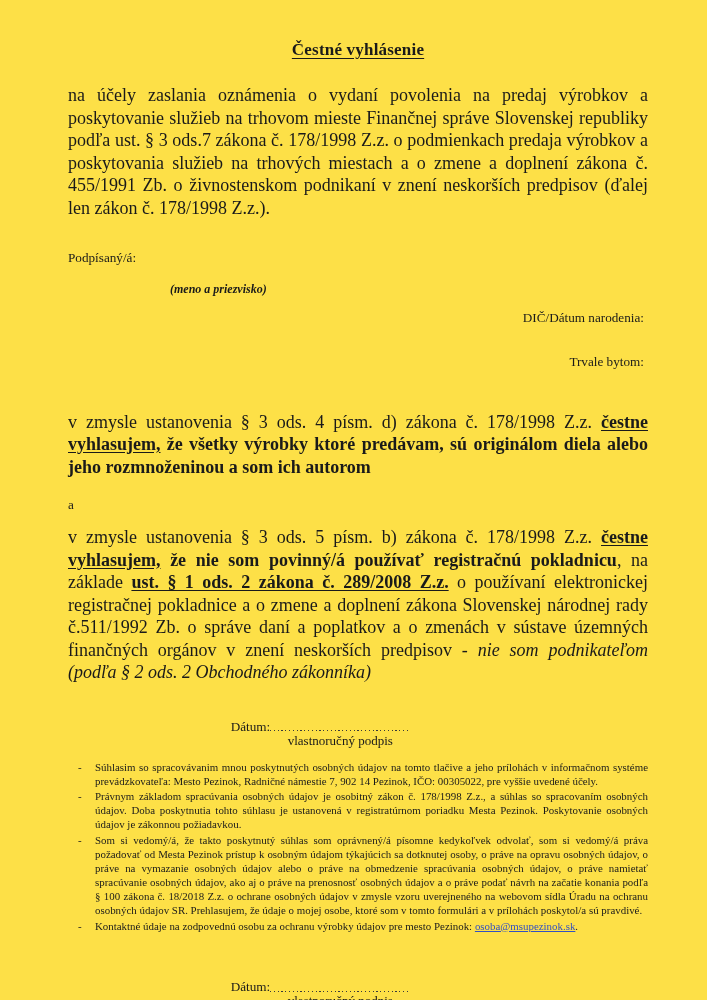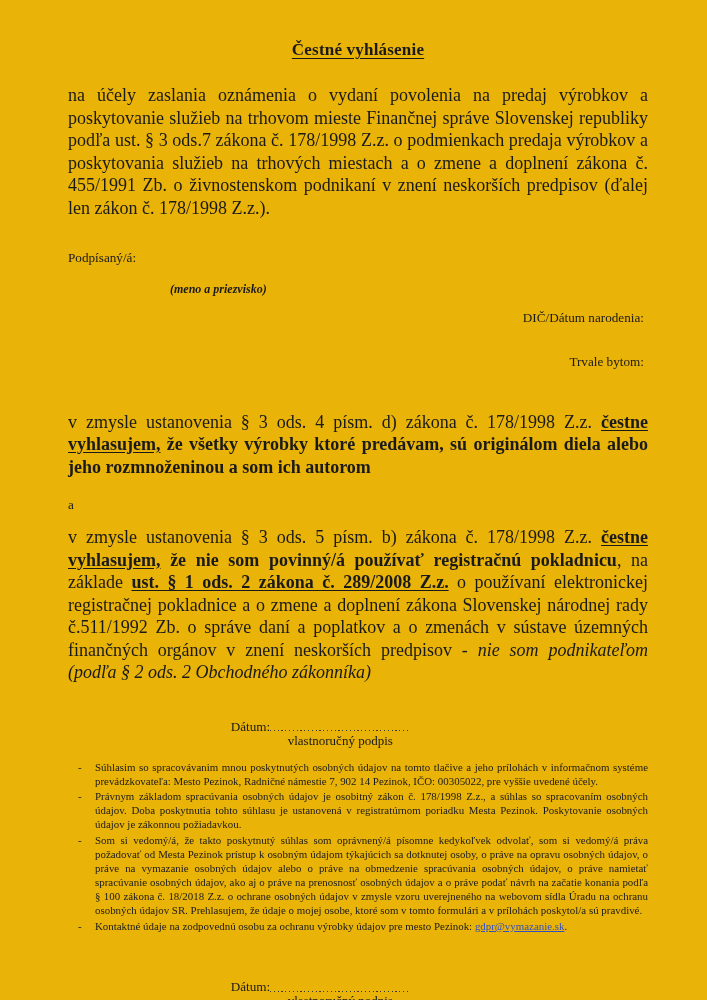--- a/index.html
+++ b/index.html
@@ -8,21 +8,21 @@
     width: 707px; height: 1000px;
     font-family: "Liberation Serif", "DejaVu Serif", serif;
     color: #1a1a1a;
     -webkit-font-smoothing: antialiased;
   }
   .page {
     width: 707px; height: 1000px;
     padding: 40px 59px 0 68px;
     overflow: hidden;
     position: relative;
-    background: #eab308;
+    background: #fde047;
   }
   .doc-title {
     text-align: center;
     font-size: 17px;
     font-weight: bold;
     text-decoration: underline;
     text-underline-offset: 3px;
     letter-spacing: 0.2px;
   }
   .para {
@@ -160,21 +160,21 @@
     <li class="consent-item">
       <span class="bullet-marker">-</span><span>Súhlasim so spracovávanim mnou poskytnutých osobných údajov na tomto tlačive a jeho prílohách v informačnom systéme prevádzkovateľa: Mesto Pezinok, Radničné námestie 7, 902 14 Pezinok, IČO: 00305022, pre vyššie uvedené účely.</span>
     </li>
     <li class="consent-item">
       <span class="bullet-marker">-</span><span>Právnym základom spracúvania osobných údajov je osobitný zákon č. 178/1998 Z.z., a súhlas so spracovaním osobných údajov. Doba poskytnutia tohto súhlasu je ustanovená v registratúrnom poriadku Mesta Pezinok. Poskytovanie osobných údajov je zákonnou požiadavkou.</span>
     </li>
     <li class="consent-item">
       <span class="bullet-marker">-</span><span>Som si vedomý/á, že takto poskytnutý súhlas som oprávnený/á písomne kedykoľvek odvolať, som si vedomý/á práva požadovať od Mesta Pezinok prístup k osobným údajom týkajúcich sa dotknutej osoby, o práve na opravu osobných údajov, o práve na vymazanie osobných údajov alebo o práve na obmedzenie spracúvania osobných údajov, o práve namietať spracúvanie osobných údajov, ako aj o práve na prenosnosť osobných údajov a o práve podať návrh na začatie konania podľa § 100 zákona č. 18/2018 Z.z. o ochrane osobných údajov v zmysle vzoru uverejneného na webovom sídla Úradu na ochranu osobných údajov SR. Prehlasujem, že údaje o mojej osobe, ktoré som v tomto formulári a v prílohách poskytol/a sú pravdivé.</span>
     </li>
     <li class="consent-item">
-      <span class="bullet-marker">-</span><span>Kontaktné údaje na zodpovednú osobu za ochranu výrobky údajov pre mesto Pezinok: </span><a class="email-link">gdpr@vymazanie.sk</a><span>.</span>
+      <span class="bullet-marker">-</span><span>Kontaktné údaje na zodpovednú osobu za ochranu výrobky údajov pre mesto Pezinok: </span><a class="email-link">osoba@msupezinok.sk</a><span>.</span>
     </li>
   </ul>
 
   <div class="date-block second">
     <span class="date-label">Dátum:</span>
     <div class="sig-col">
       <div class="sig-line"></div>
       <div class="sig-caption">vlastnoručný podpis</div>
     </div>
   </div>

